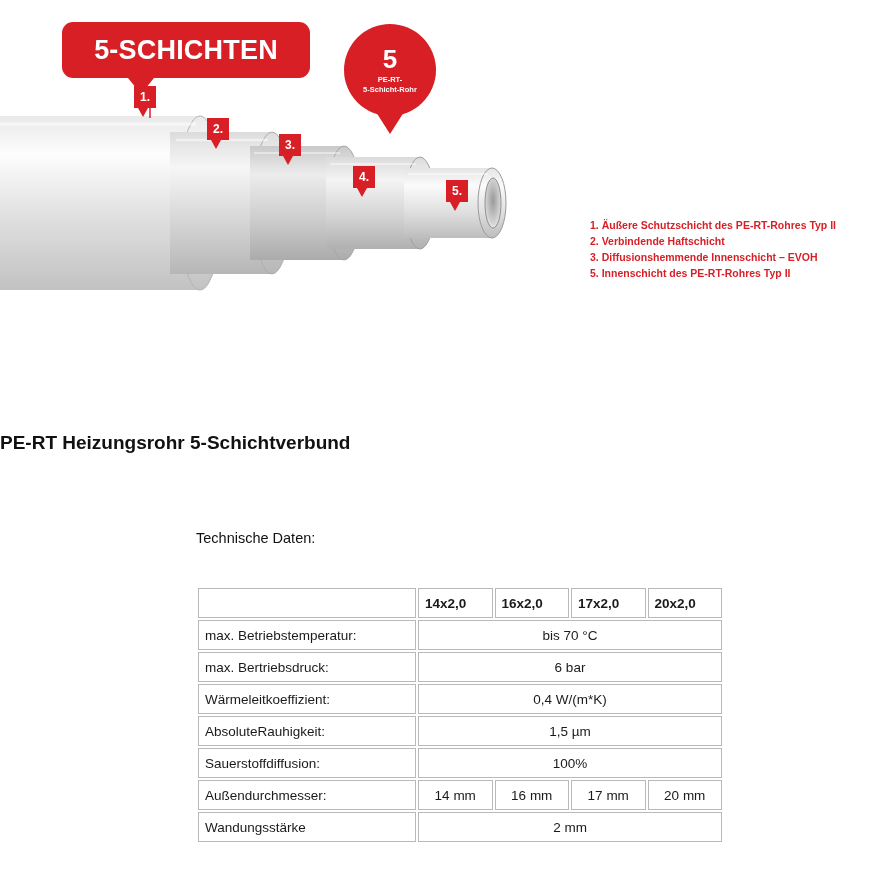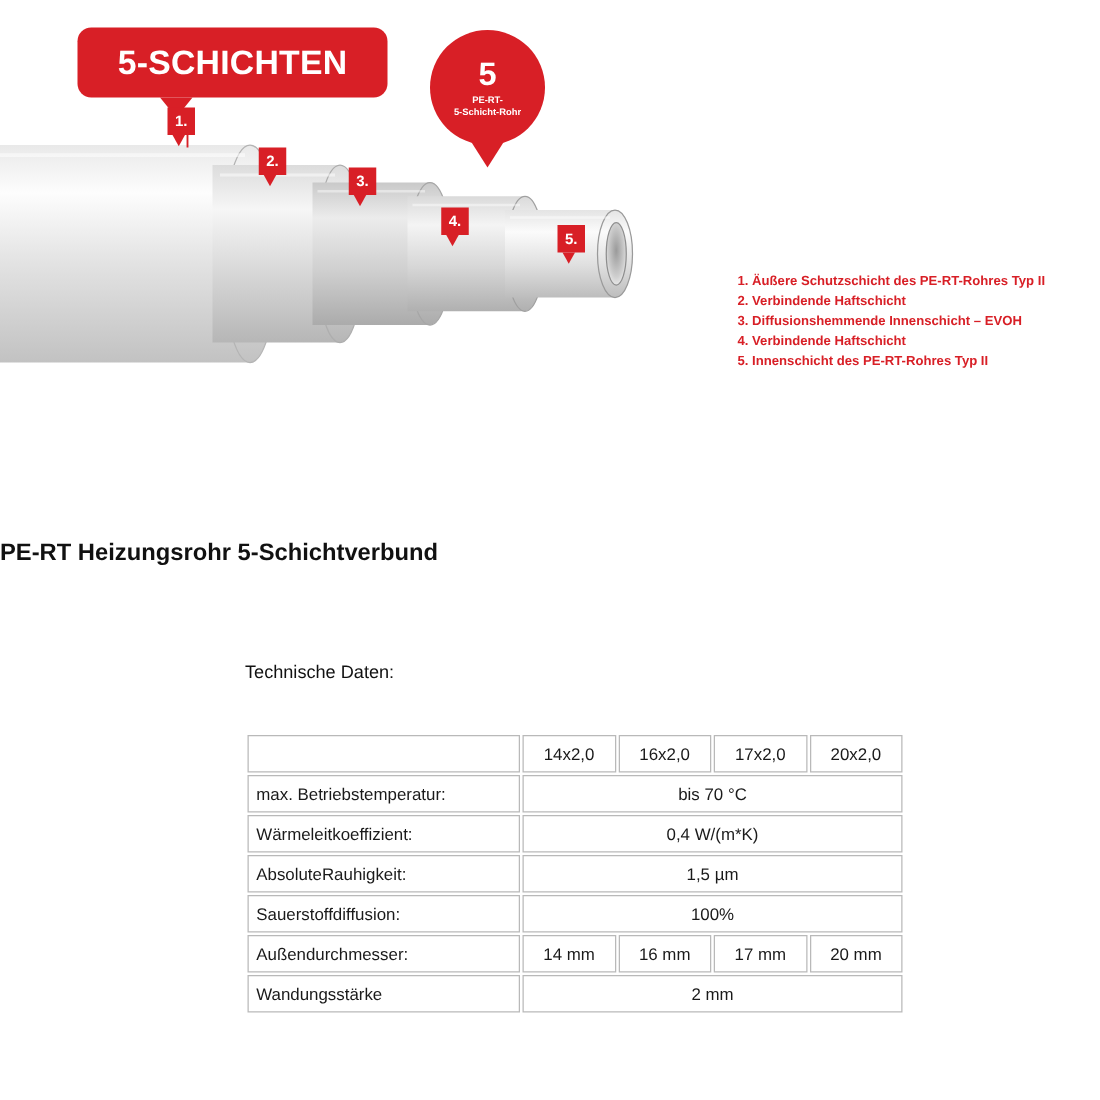--- a/index.html
+++ b/index.html
@@ -187,22 +187,21 @@
     text-align: left;
     white-space: nowrap;
     margin-top: 40px;
   }
   #tech-table td.val {
     text-align: center;
     font-weight: normal;
     margin-top: 28px;
   }
   #tech-table td.sizehdr {
-    text-align: center;
-    font-weight: normal;
+    font-weight: bold;
   }
   #tech-table td.blank {
     border: 1px solid #b9b9b9;
   }
 </style>
 </head>
 <body>
 
 <div id="illustration">
 
@@ -291,21 +290,20 @@
   <div class="flag" style="left:279px; top:134px;">3.</div>
   <div class="flag" style="left:353px; top:166px;">4.</div>
   <div class="flag" style="left:446px; top:180px;">5.</div>
 </div>
 
 <div id="aufbau">
   <ol>
     <li>1. Äußere Schutzschicht des PE-RT-Rohres Typ II</li>
     <li>2. Verbindende Haftschicht</li>
     <li>3. Diffusionshemmende Innenschicht – EVOH</li>
-    <li>4. Verbindende Haftschicht</li>
     <li>5. Innenschicht des PE-RT-Rohres Typ II</li>
   </ol>
 </div>
 
 <div id="headline">PE-RT Heizungsrohr 5-Schichtverbund</div>
 
 <div id="tech-label">Technische Daten:</div>
 
 <table id="tech-table">
   <tbody>
@@ -314,20 +312,24 @@
       <td class="sizehdr">14x2,0</td>
       <td class="sizehdr">16x2,0</td>
       <td class="sizehdr">17x2,0</td>
       <td class="sizehdr">20x2,0</td>
     </tr>
     <tr>
       <td class="rowlabel">max. Betriebstemperatur:</td>
       <td class="val" colspan="4">bis 70 °C</td>
     </tr>
     <tr>
+      <td class="rowlabel">max. Bertriebsdruck:</td>
+      <td class="val" colspan="4">6 bar</td>
+    </tr>
+    <tr>
       <td class="rowlabel">Wärmeleitkoeffizient:</td>
       <td class="val" colspan="4">0,4 W/(m*K)</td>
     </tr>
     <tr>
       <td class="rowlabel">AbsoluteRauhigkeit:</td>
       <td class="val" colspan="4">1,5 µm</td>
     </tr>
     <tr>
       <td class="rowlabel">Sauerstoffdiffusion:</td>
       <td class="val" colspan="4">100%</td>

